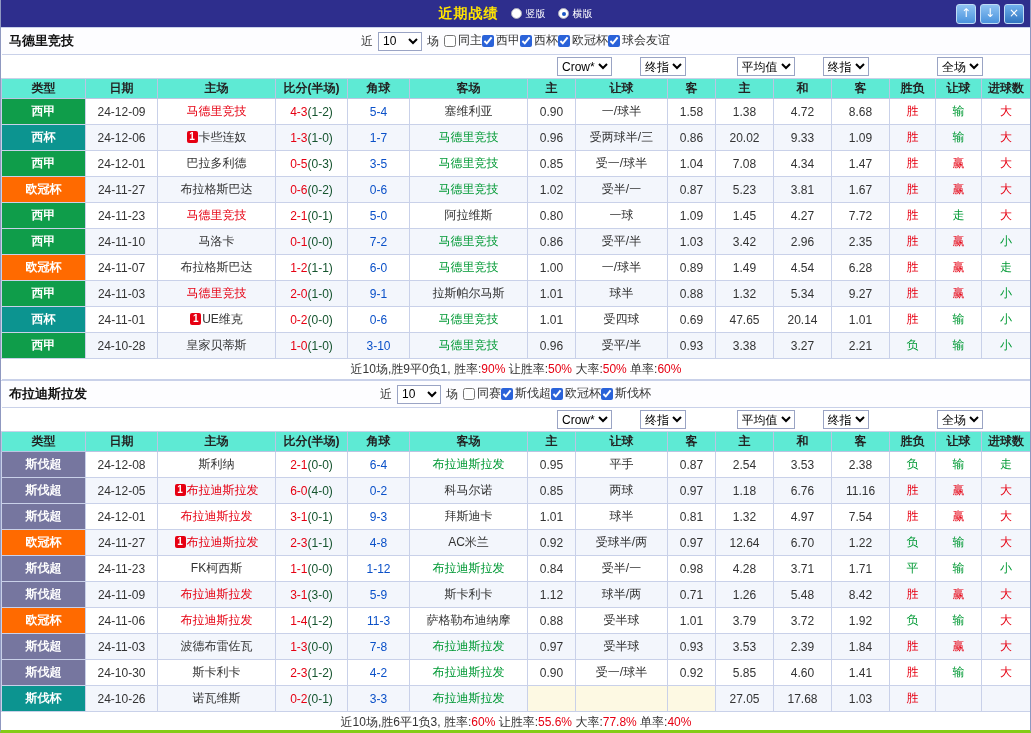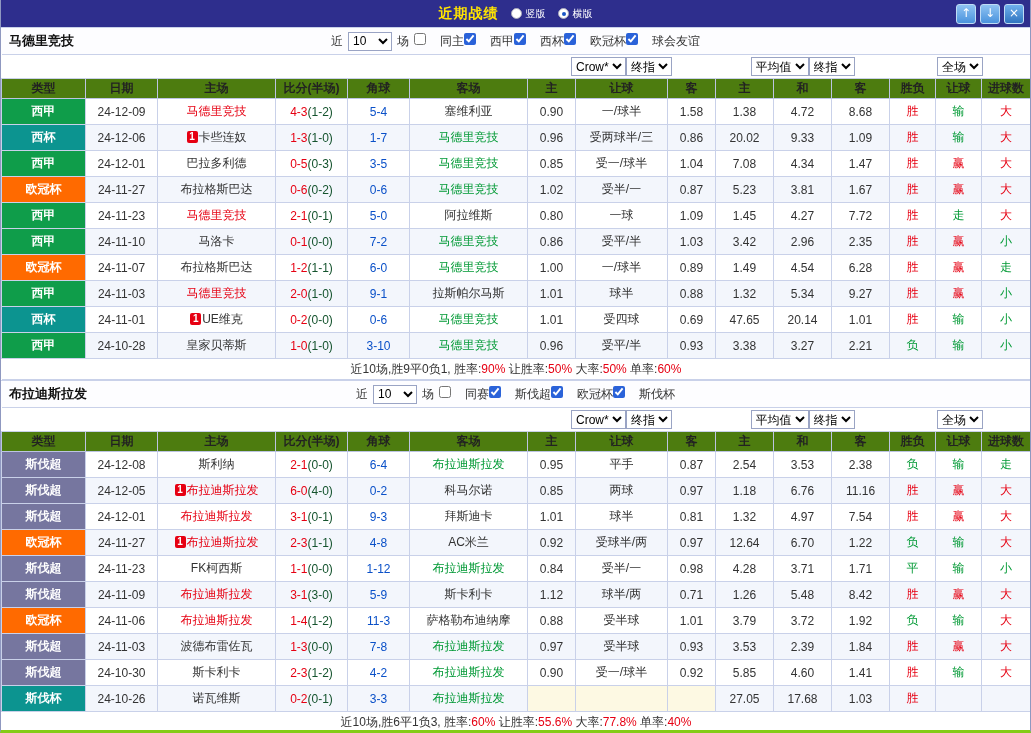--- a/index.html
+++ b/index.html
@@ -16,31 +16,31 @@
   .radio-dot{width:11px;height:11px;border-radius:50%;background:#fff;border:1px solid #aab;display:inline-block;position:relative}
   .radio-dot[data-checked="1"]::after{content:"";position:absolute;left:3px;top:3px;width:4px;height:4px;border-radius:50%;background:#1a56c4}
   .win-btns{margin-left:auto;display:flex;gap:4px;padding-right:6px;z-index:2}
   .win-btn{width:20px;height:20px;border-radius:3px;border:1px solid #bfdcf5;background:linear-gradient(#8fc3f2,#4a93dd);color:#fff;font-size:12px;line-height:17px;text-align:center;cursor:pointer;font-family:"DejaVu Sans",sans-serif}
   .win-btn.close{background:linear-gradient(#6fb0ec,#2f74c0)}
 
   
   .band{height:27px;position:relative;display:flex;align-items:center;background:#fdfdff;border-top:1px solid #c9d1e9}
   .team-name{font-weight:bold;font-size:13px;padding-left:8px;color:#111;z-index:1}
   .band-filters{position:absolute;left:0;right:0;display:flex;justify-content:center;align-items:center;gap:5px;font-size:12px}
-  .chk{display:inline-flex;align-items:flex-start;gap:14px;cursor:pointer}
+  .chk{display:inline-flex;align-items:center;gap:2px;cursor:pointer}
   .chk input{width:12px;height:12px;accent-color:#2a62d9;cursor:pointer}
   .sel{font-size:12px;height:19px;border:1px solid #9aa4c4;background:#fff;cursor:pointer}
   .count-sel{width:44px}
 
   
   table{border-collapse:collapse;table-layout:fixed;width:1029px}
   td,th{border:1px solid #c9d1e9;text-align:center;overflow:hidden;white-space:nowrap;font-size:12px}
   .sel-row td{height:24px;border-left:0;border-right:0;background:#fff}
-  .selcell .sel{margin:0 0}
-  .hdr th{height:20px;background:#4d7c0f;border-color:#bcc4e2;font-weight:bold;color:#222}
+  .selcell .sel{margin:0 14px}
+  .hdr th{height:20px;background:#5eead4;border-color:#bcc4e2;font-weight:bold;color:#222}
   tbody tr{height:26px}
   tbody tr:nth-of-type(even){background:#f3f6fc}
   td.lg{color:#fff;font-weight:bold}
   [data-league="green"]{background:#0f9d4a}
   [data-league="teal"]{background:#0c9490}
   [data-league="orange"]{background:#ff6a00}
   [data-league="slate"]{background:#76769f}
   [data-color="red"]{color:#e60012}
   [data-color="green"]{color:#019934}
   [data-color="black"]{color:#333}

